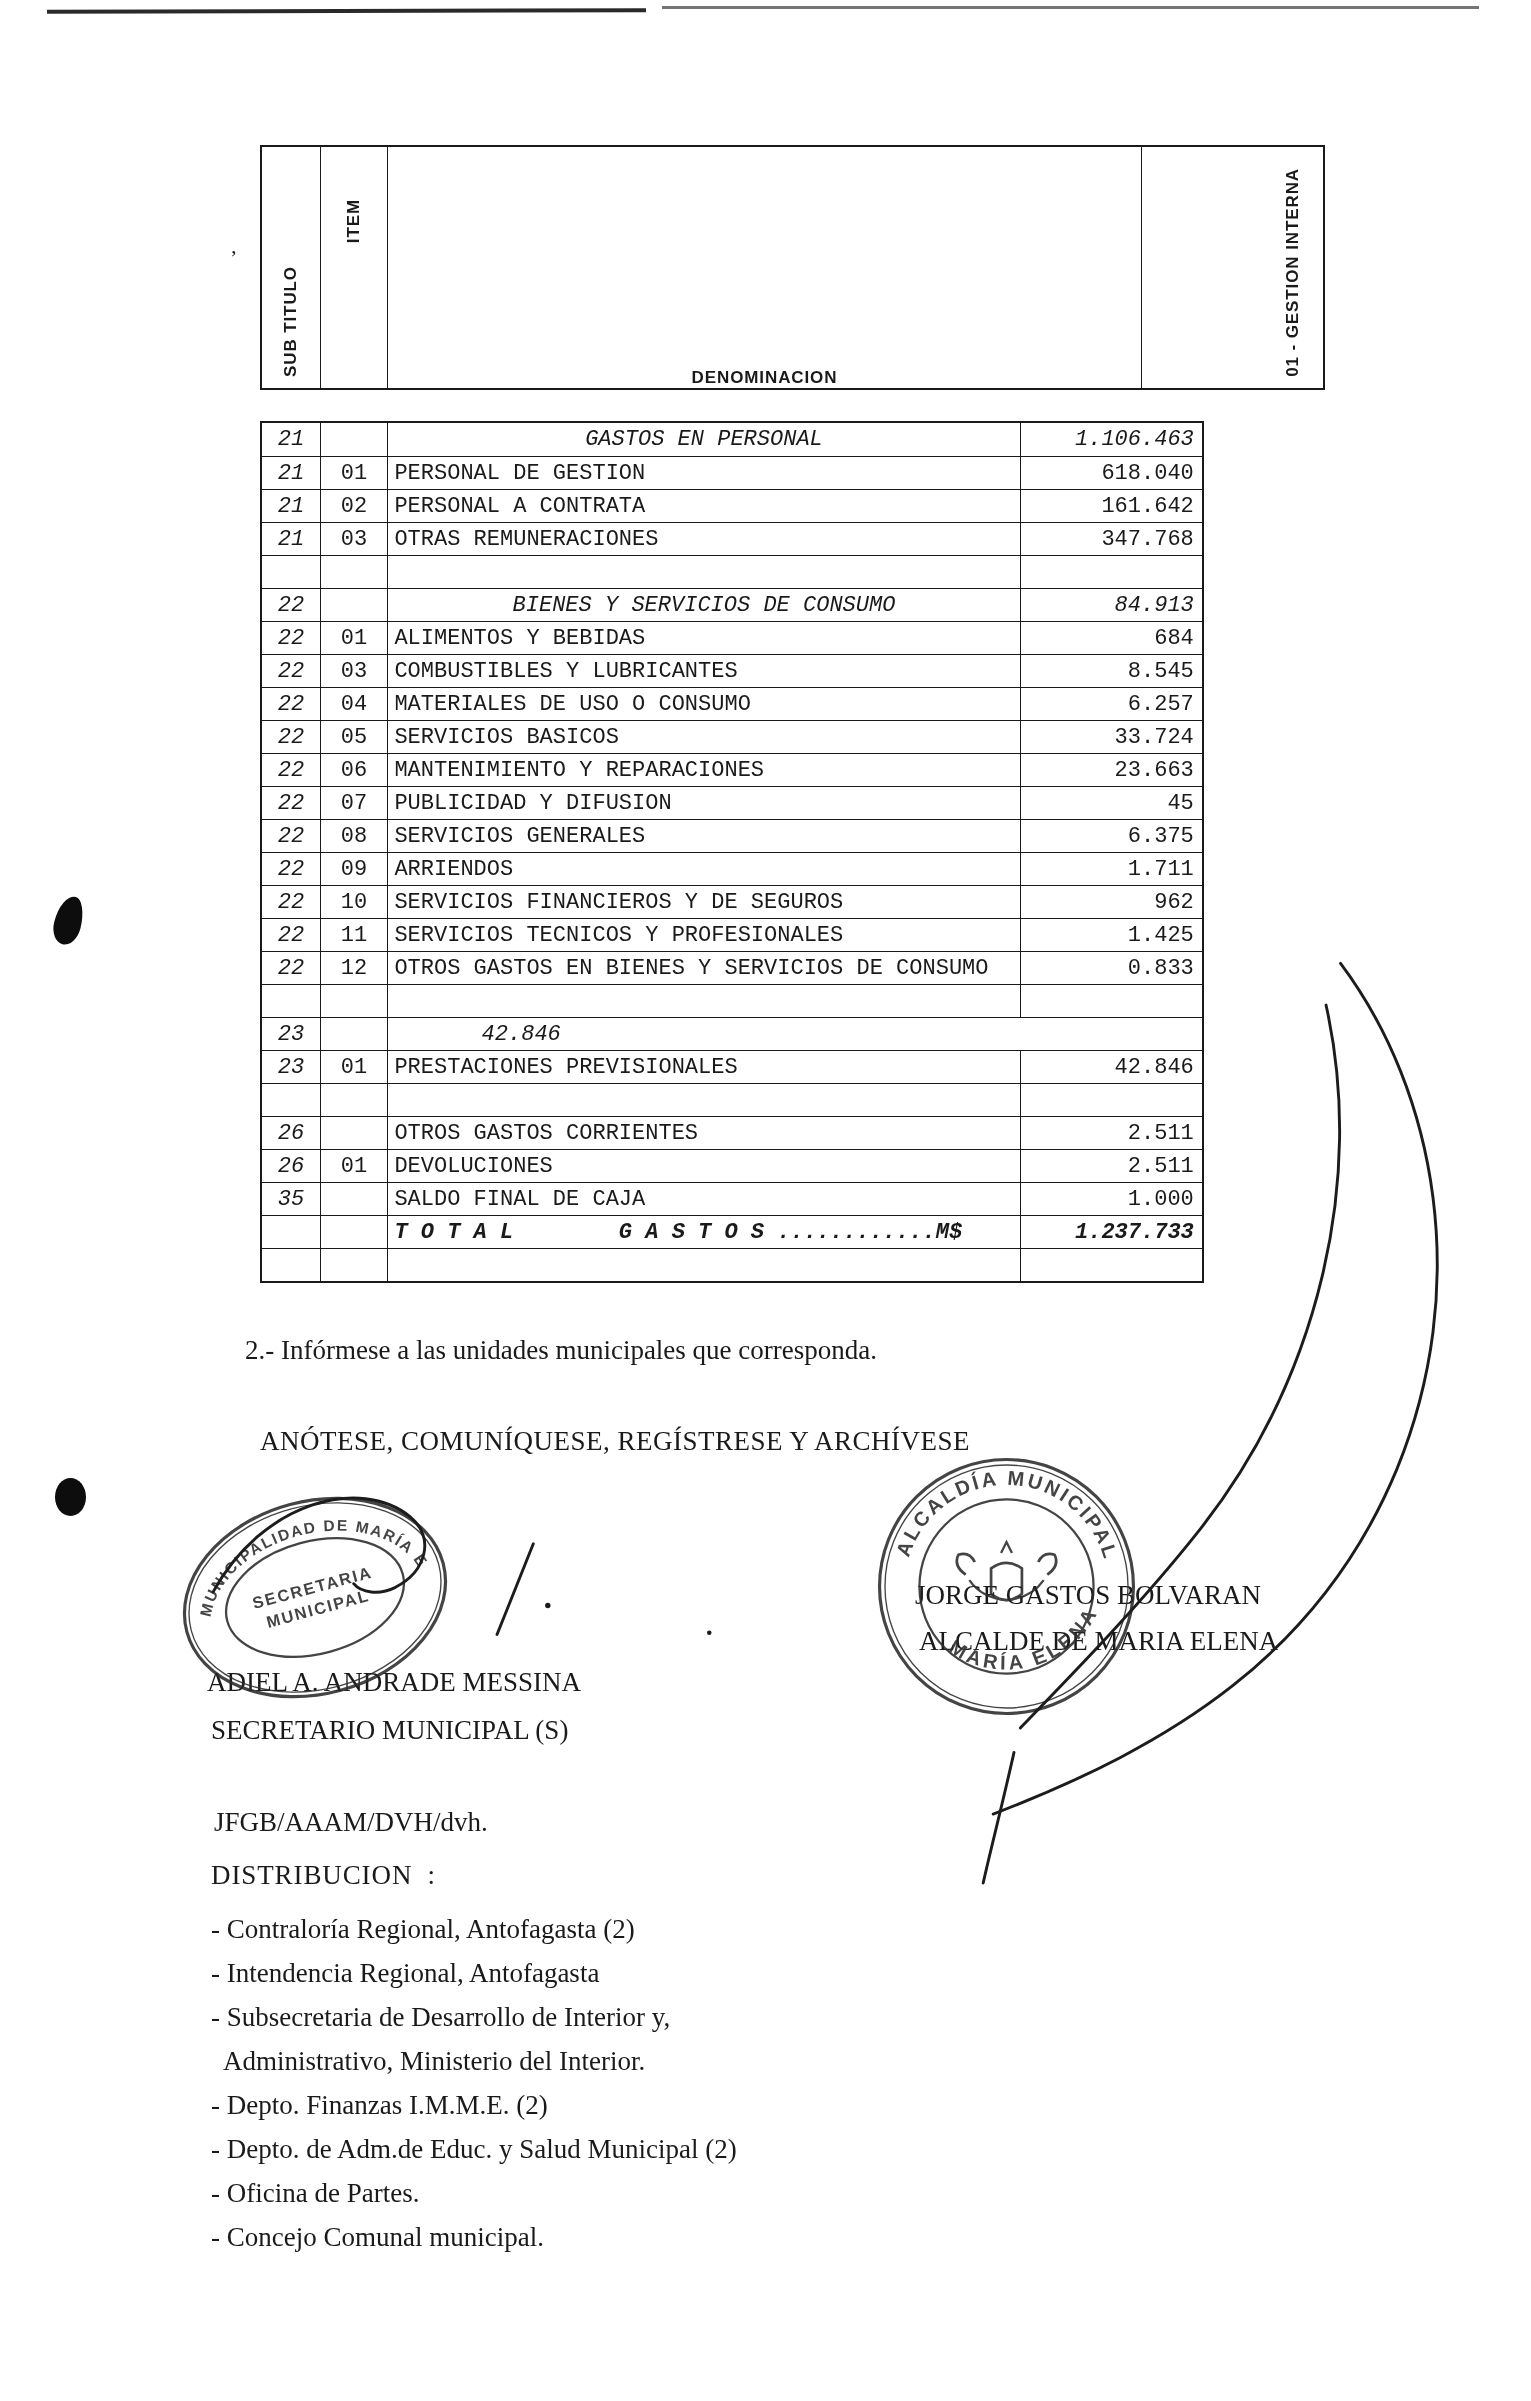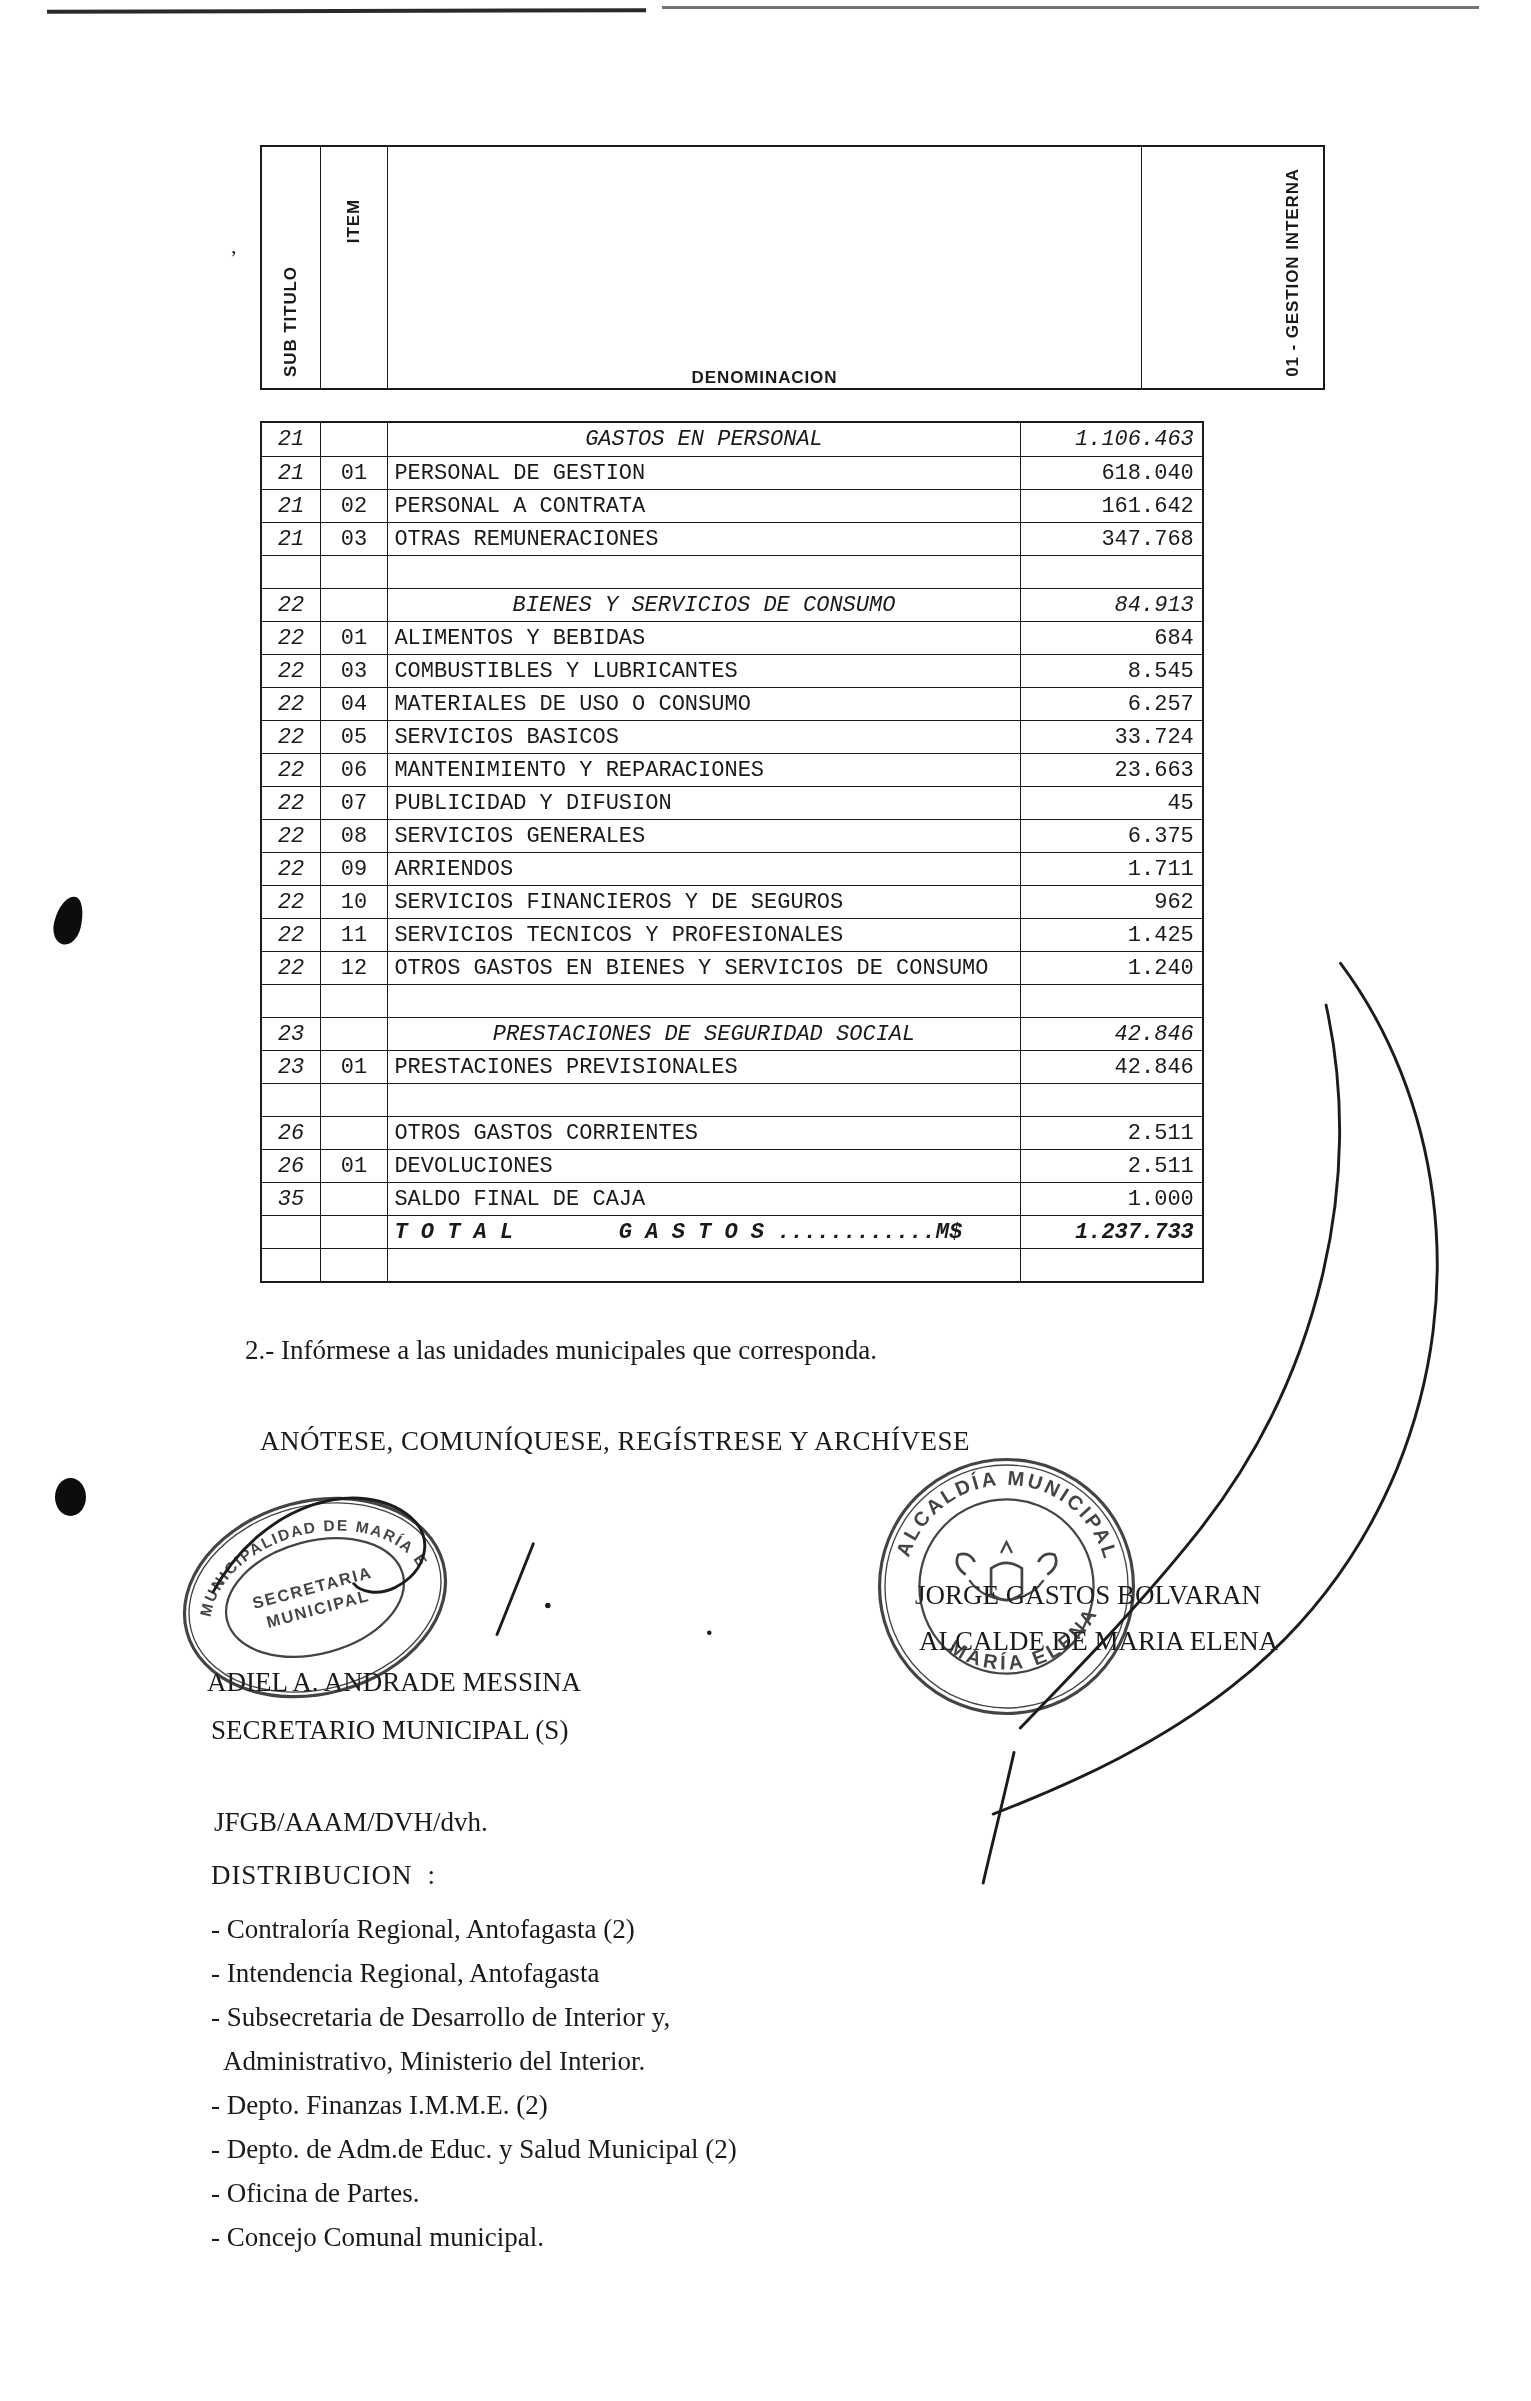--- a/index.html
+++ b/index.html
@@ -193,32 +193,31 @@
       <div class="trow item">
         <div class="tcell c-sub">22</div>
         <div class="tcell c-item">11</div>
         <div class="tcell c-den">SERVICIOS TECNICOS Y PROFESIONALES</div>
         <div class="tcell c-val">1.425</div>
       </div>
       <div class="trow item">
         <div class="tcell c-sub">22</div>
         <div class="tcell c-item">12</div>
         <div class="tcell c-den">OTROS GASTOS EN BIENES Y SERVICIOS DE CONSUMO</div>
-        <div class="tcell c-val">1.240</div>
+        <div class="tcell c-val">0.833</div>
       </div>
       <div class="trow spacer">
         <div class="tcell c-sub"></div>
         <div class="tcell c-item"></div>
         <div class="tcell c-den"></div>
         <div class="tcell c-val"></div>
       </div>
       <div class="trow section">
         <div class="tcell c-sub">23</div>
         <div class="tcell c-item"></div>
-        <div class="tcell c-den">PRESTACIONES DE SEGURIDAD SOCIAL</div>
         <div class="tcell c-val">42.846</div>
       </div>
       <div class="trow item">
         <div class="tcell c-sub">23</div>
         <div class="tcell c-item">01</div>
         <div class="tcell c-den">PRESTACIONES PREVISIONALES</div>
         <div class="tcell c-val">42.846</div>
       </div>
       <div class="trow spacer">
         <div class="tcell c-sub"></div>

